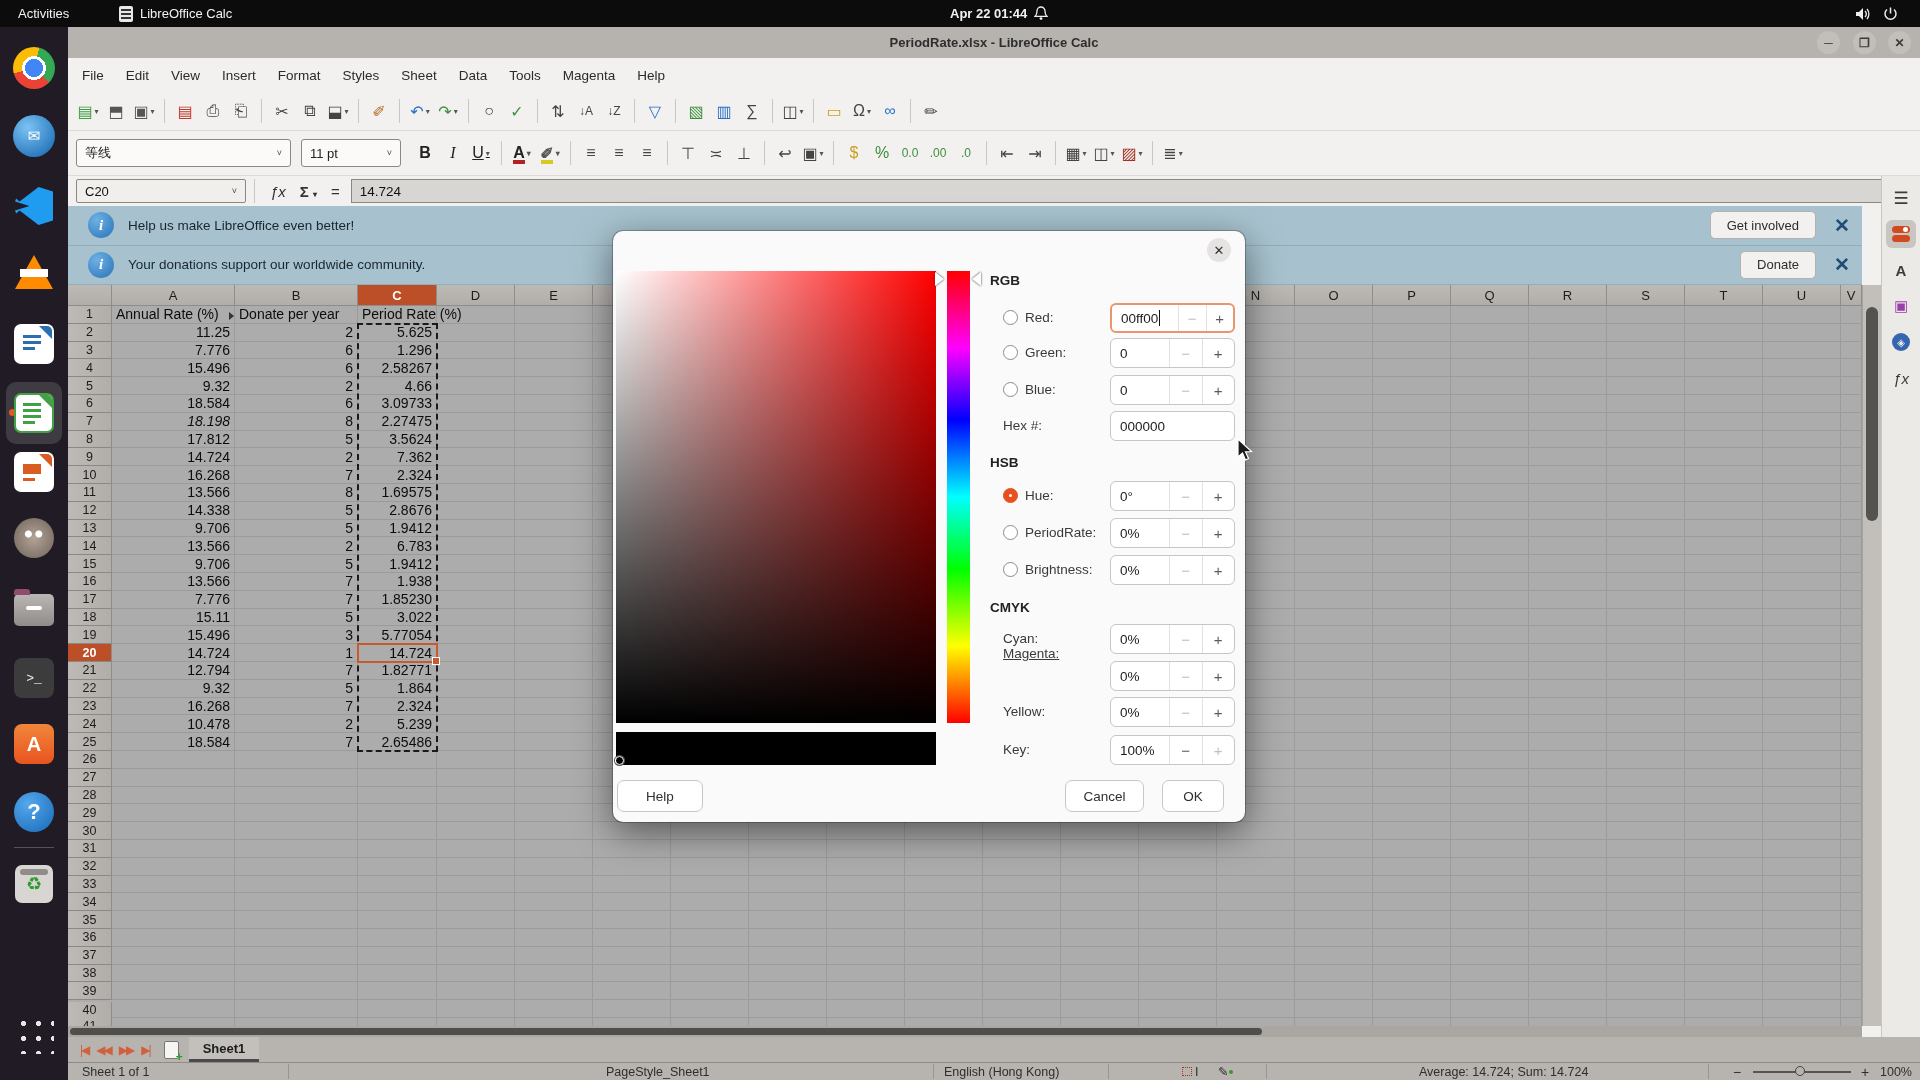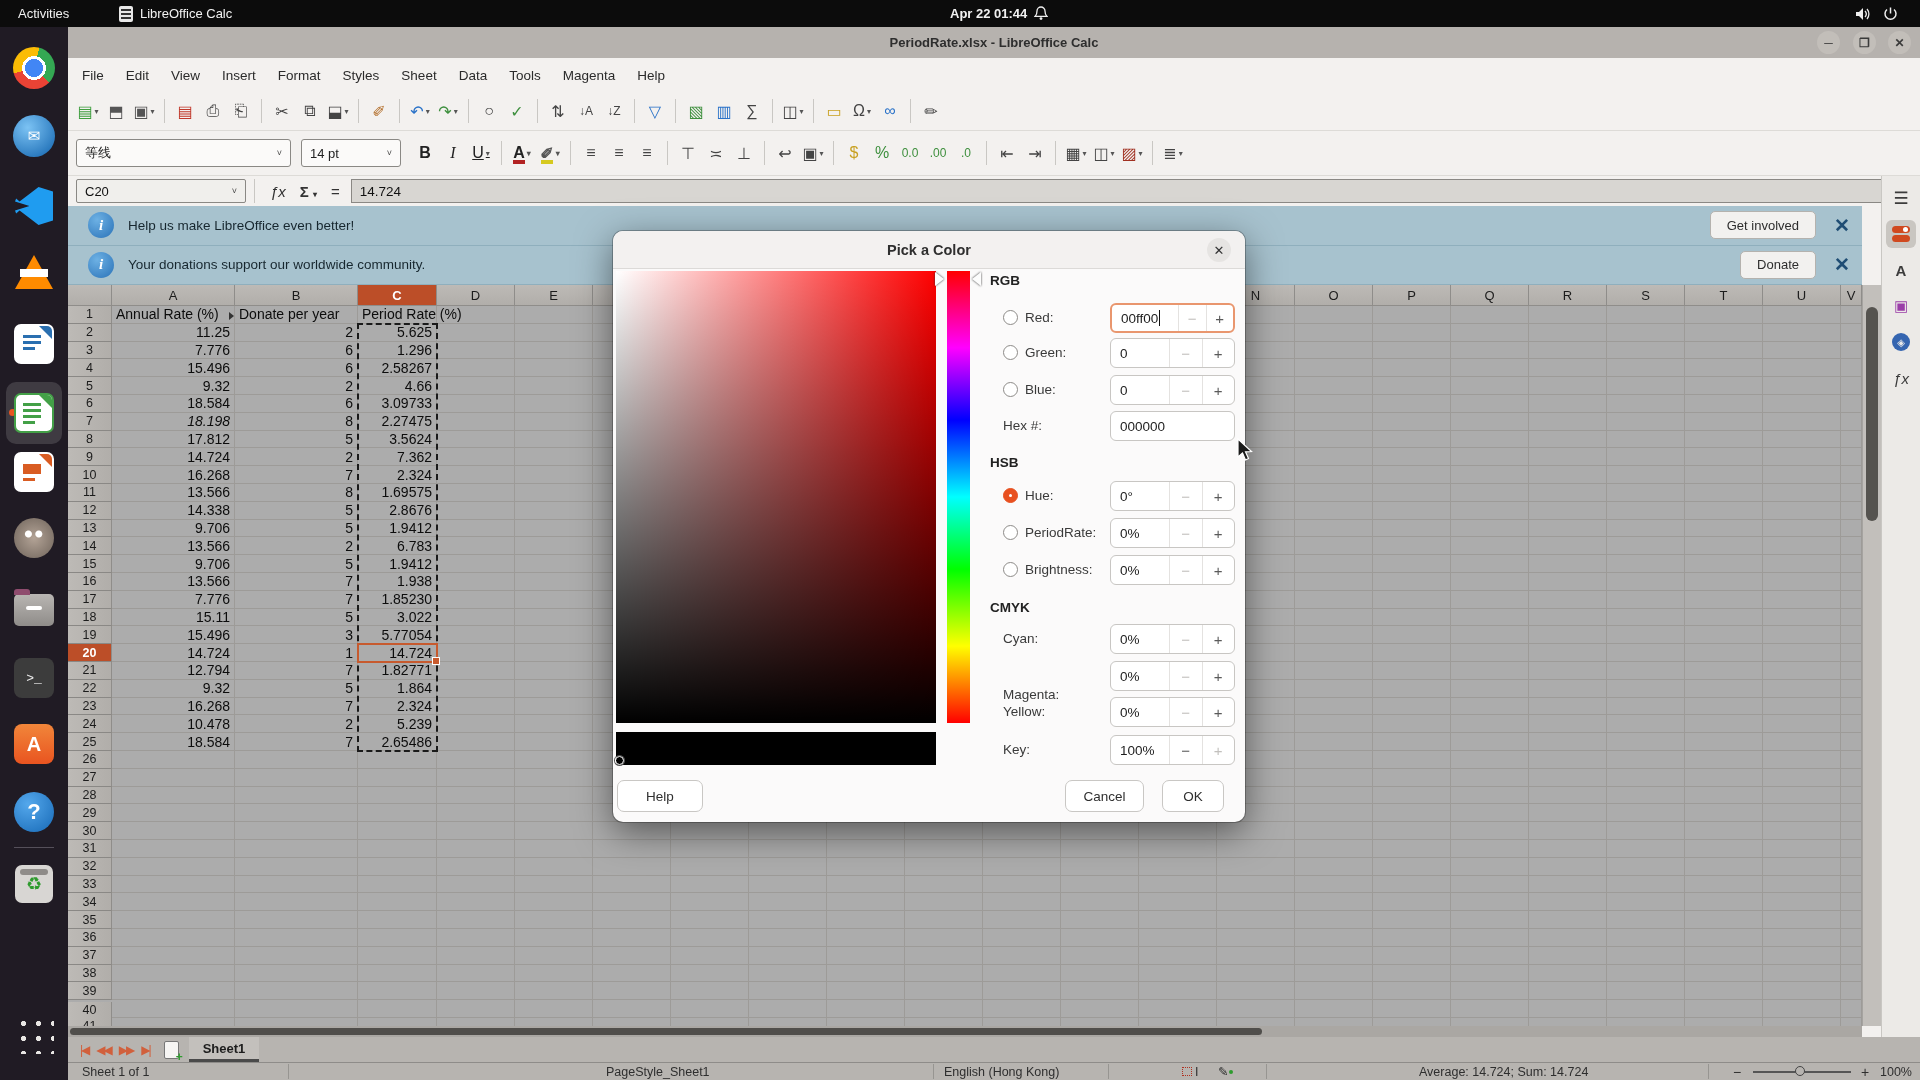--- a/index.html
+++ b/index.html
@@ -279,21 +279,21 @@
         <div class="tsep"></div>
         <div class="ticon" style="color: rgb(68, 68, 68);">✏</div>
       </div>
 
     <div class="toolbar tb2" id="toolbar2">
       <div class="fontbox">
           <span>等线</span>
           <span class="dd">˅</span>
         </div>
       <div class="sizebox">
-          <span>14 pt</span>
+          <span>11 pt</span>
           <span class="dd">˅</span>
         </div>
       <span id="fmt-icons" style="display:flex;align-items:center;margin-left:10px;">
           <div class="ticon" style="color: rgb(34, 34, 34); font-weight: bold;">B</div>
           <div class="ticon" style="color: rgb(34, 34, 34); font-style: italic; font-family: &quot;Liberation Serif&quot;, serif;">I</div>
           <div class="ticon" style="color: rgb(34, 34, 34); text-decoration: underline;">U<span class="dd">▾</span></div>
           <div class="tsep"></div>
           <div class="ticon colorA fc" style="color: rgb(34, 34, 34);">A<span class="dd">▾</span></div>
           <div class="ticon colorA hc" style="color: rgb(85, 85, 85);">✐<span class="dd">▾</span></div>
           <div class="tsep"></div>
@@ -1372,23 +1372,20 @@
           <span style="width:98px;height:2px;background:#555;display:inline-block;position:relative;">
             <span style="position:absolute;left:42px;top:-5px;width:10px;height:10px;border:1.5px solid #444;border-radius:50%;background:#b7b4b0;"></span>
           </span>
         </span>
       <span class="st" style="left:1793px;font-size:14px;">+</span>
       <span class="st" style="left:1812px;">100%</span>
     </div>
   </div>
 
   <div class="dialog">
-    <div class="dlg-head">
-        <span>Pick a Color</span>
-      </div>
     <span class="dlg-close">✕</span>
     <div class="gradsq">
         <span class="gradmark"></span>
       </div>
     <div class="huestrip"></div>
     <span class="huemarkL"></span>
     <span class="huemarkR"></span>
     <div class="preview"></div>
     <div id="dlg-fields">
         <div class="dsection" style="top: 42px;">RGB</div>
@@ -1439,21 +1436,21 @@
           <span class="btn dis">−</span>
           <span class="btn">+</span>
         </div>
         <div class="dsection" style="top: 369px;">CMYK</div>
         <div class="drow-label noradio" style="top: 400px;">Cyan:</div>
         <div class="spin" style="top: 393px;">
           <span class="val">0%</span>
           <span class="btn dis">−</span>
           <span class="btn">+</span>
         </div>
-        <div class="drow-label noradio" style="top: 456px;">Magenta:</div>
+        <div class="drow-label noradio" style="top: 415px; text-decoration: underline;">Magenta:</div>
         <div class="spin" style="top: 430px;">
           <span class="val">0%</span>
           <span class="btn dis">−</span>
           <span class="btn">+</span>
         </div>
         <div class="drow-label noradio" style="top: 473px;">Yellow:</div>
         <div class="spin" style="top: 466px;">
           <span class="val">0%</span>
           <span class="btn dis">−</span>
           <span class="btn">+</span>

